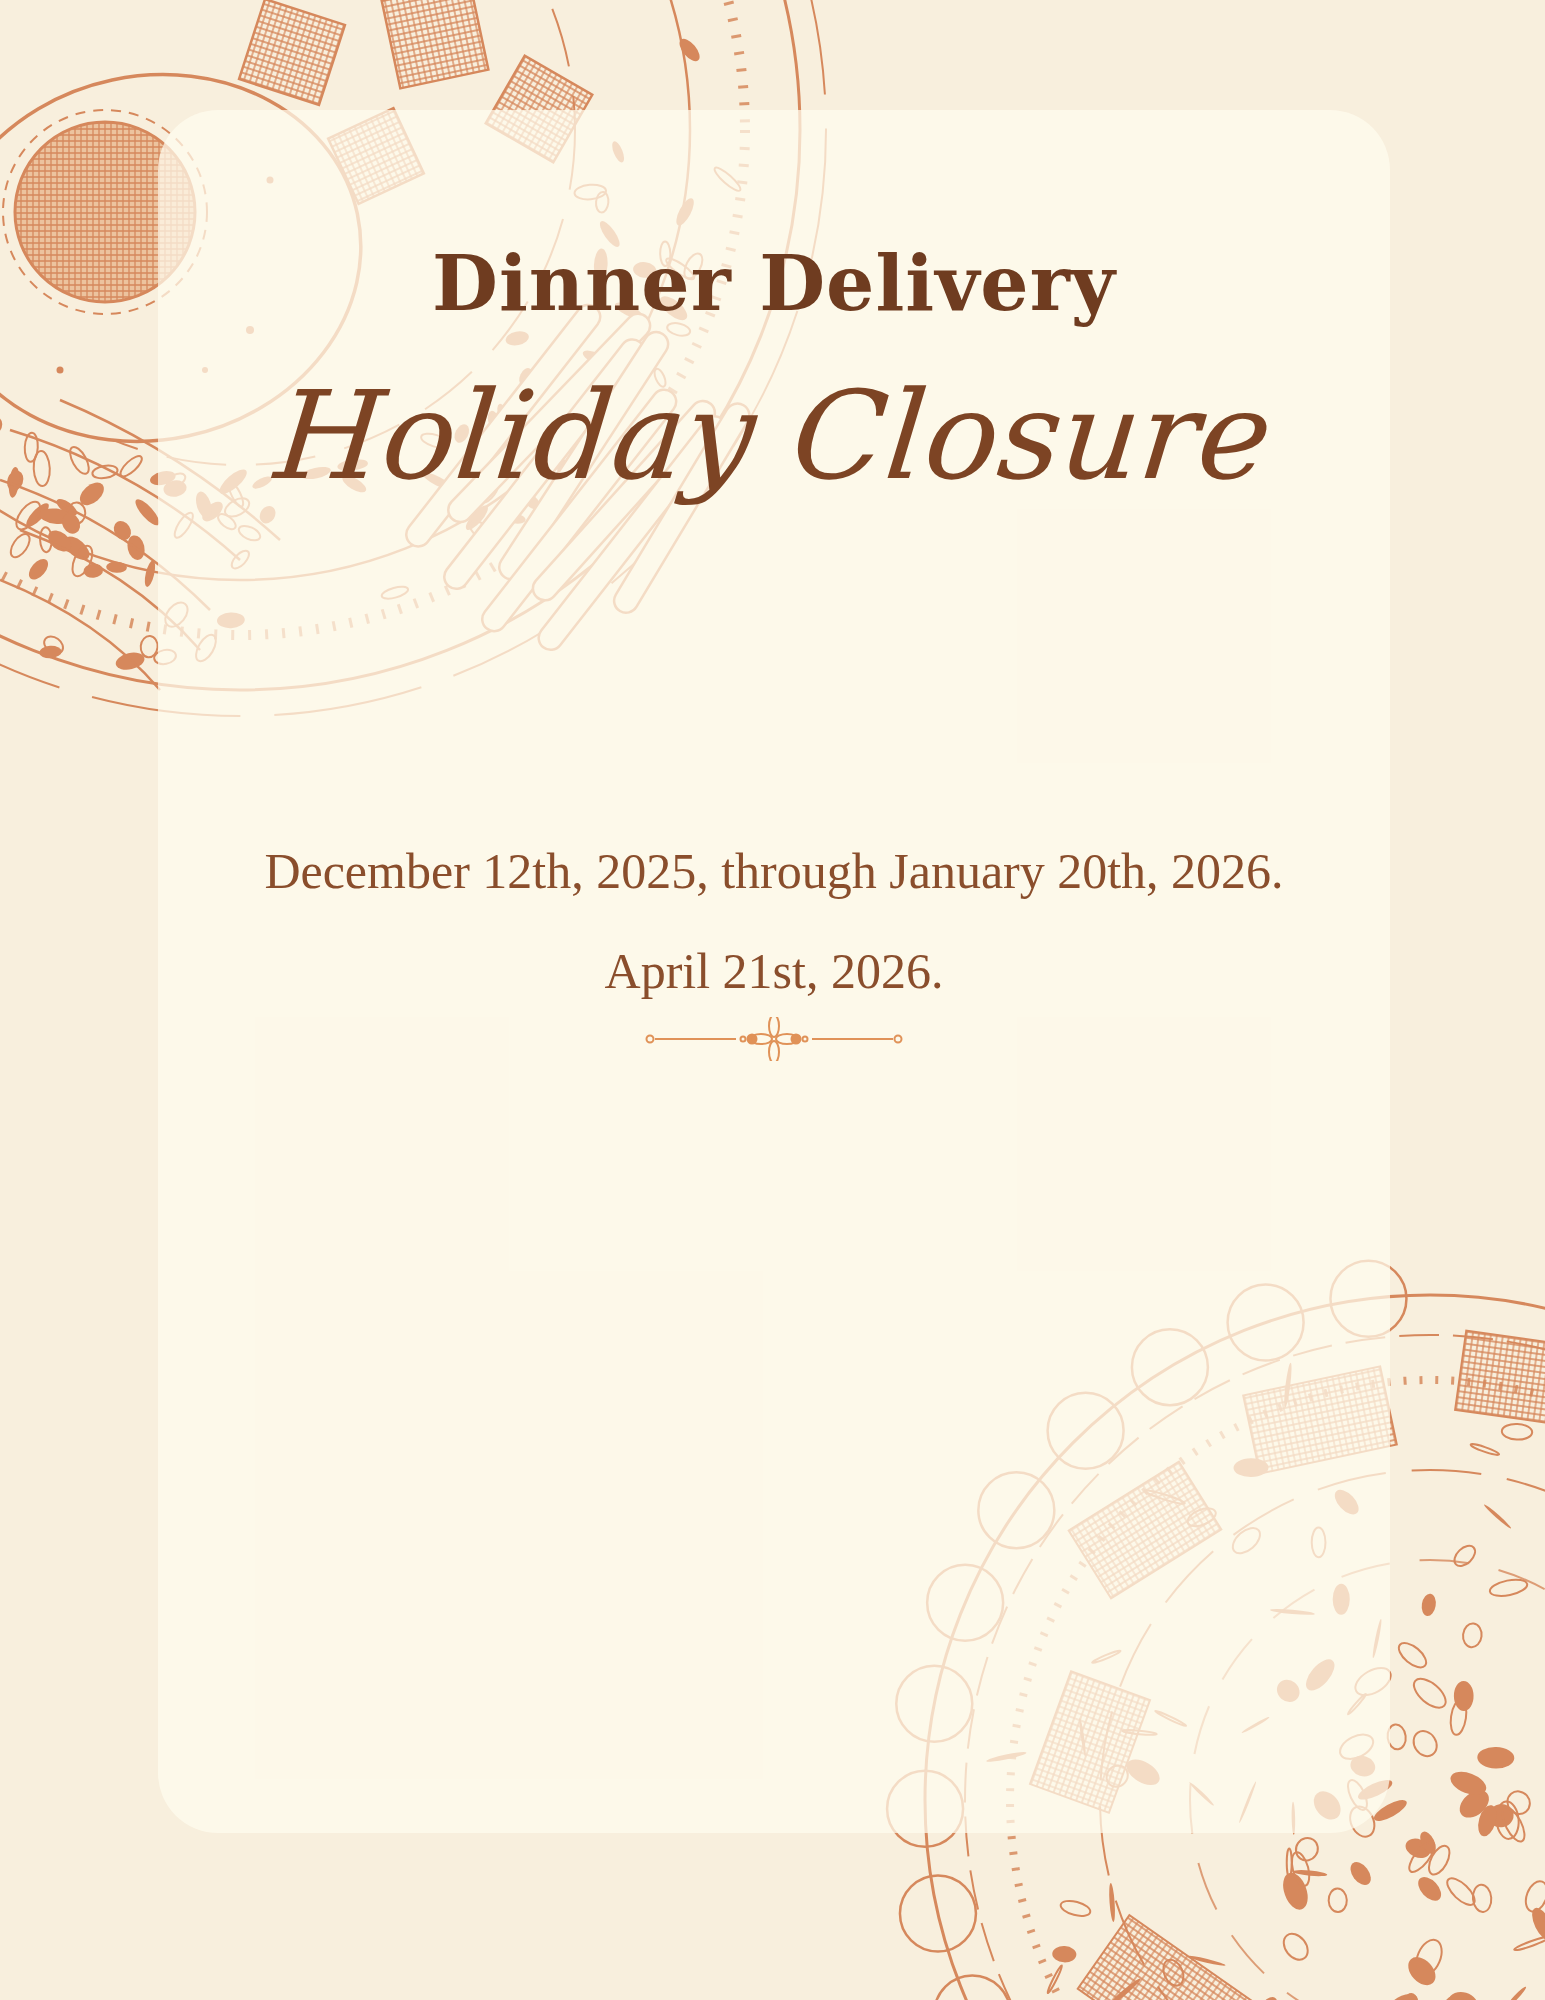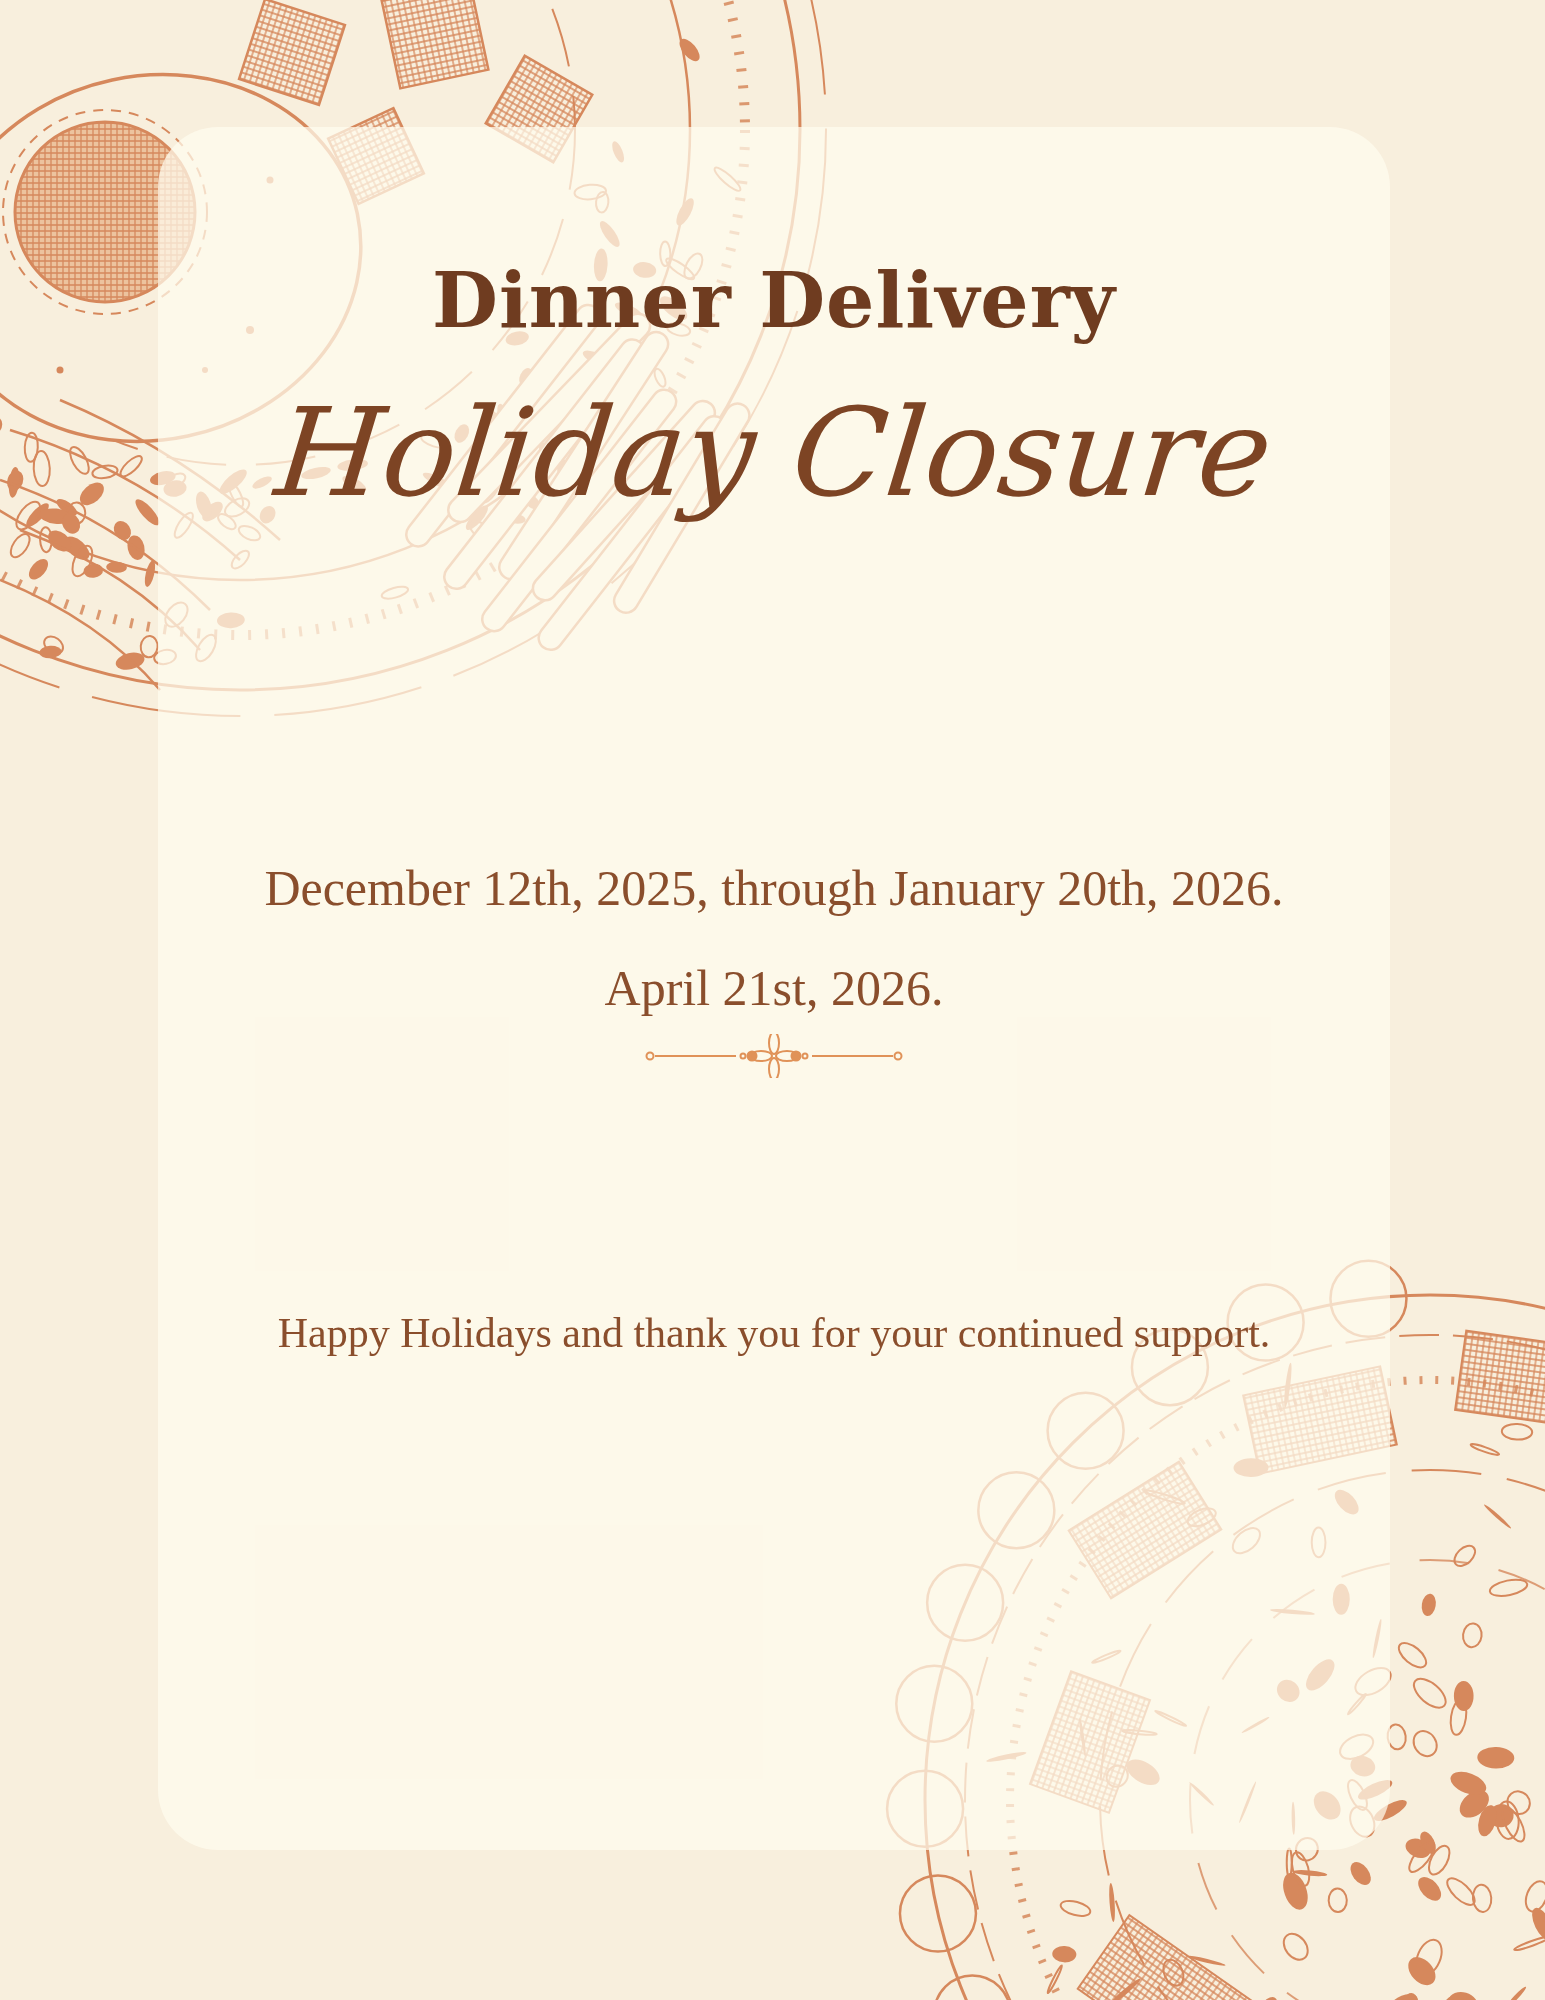--- a/index.html
+++ b/index.html
@@ -12,21 +12,21 @@
     --divider-orange:#e09258;
   }
   html,body{margin:0;padding:0;}
   body{background:#dddddd;font-family:"Liberation Serif",serif;}
   .page{
     position:relative;width:1545px;height:2000px;overflow:hidden;
     background:var(--page-bg);
   }
   .bg-art{position:absolute;left:0;top:0;width:1545px;height:2000px;display:block;}
   .card{
-    position:absolute;left:158px;top:127px;width:1232px;height:1723px;
+    position:absolute;left:158px;top:110px;width:1232px;height:1723px;
     background:var(--card-bg);border-radius:60px;box-sizing:border-box;
     padding-top:130px;text-align:center;
   }
   .title{
     margin:0;font-family:"DejaVu Serif",serif;font-weight:700;
     font-size:76px;line-height:1.15;letter-spacing:1px;color:var(--title-brown);
   }
   .script{
     margin-top:30px;font-family:"DejaVu Serif",serif;font-style:italic;
     font-size:122px;line-height:1.3;color:var(--script-brown);
@@ -363,15 +363,14 @@
           <ellipse cx="117" cy="22" rx="11" ry="5"></ellipse>
           <ellipse cx="143" cy="22" rx="11" ry="5"></ellipse>
           <circle cx="152" cy="22" r="4.5" fill="#e09258"></circle>
           <circle cx="161" cy="22" r="2.5"></circle>
           <line x1="168" y1="22" x2="249" y2="22"></line>
           <circle cx="254" cy="22" r="3.5"></circle>
         </g>
       </svg>
     </div>
 
-    <div class="footer">Happy Holidays and thank you for your continued support.</div>
   </div>
 </div>
 
 </body></html>

